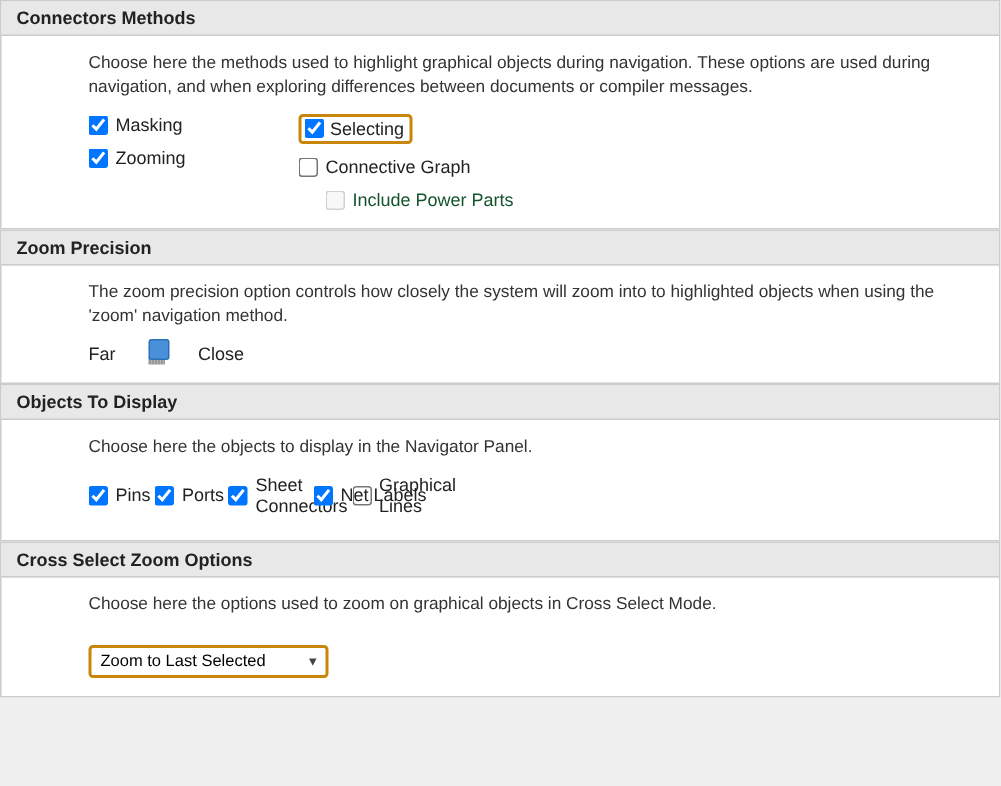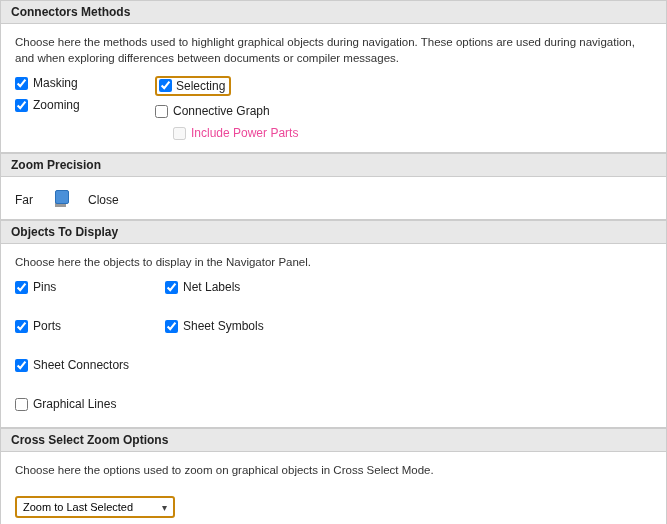--- a/index.html
+++ b/index.html
@@ -17,21 +17,22 @@
       margin-bottom: 0;
     }
     .section-header {
       background: #e8e8e8;
       border-bottom: 1px solid #ccc;
       padding: 4px 10px;
       font-weight: bold;
       font-size: 12px;
     }
     .section-body {
-      padding: 10px 14px 12px 14px;
+      padding: 10px 14px 12px 26px;
+      margin-left: 32px;
     }
     .description {
       font-size: 11.5px;
       color: #333;
       margin-bottom: 10px;
       line-height: 1.4;
     }
     .checkbox-row {
       display: flex;
       align-items: center;
@@ -123,22 +124,22 @@
     }
 
     
     .objects-grid {
       display: grid;
       grid-template-columns: 150px 1fr;
       gap: 3px 0;
     }
     .objects-grid .col {
       display: flex;
-      flex-direction: column;
-      gap: 21px;
+      flex-direction: row;
+      gap: 3px;
     }
 
     
     .dropdown-styled {
       display: inline-flex;
       align-items: center;
       border: 2px solid #c8860a;
       border-radius: 3px;
       padding: 3px 6px;
       background: #fff;
@@ -189,32 +190,33 @@
             <input type="checkbox" checked="" style="">
             <span>Selecting</span>
           </span>
         </div>
         <div class="checkbox-row">
           <input type="checkbox" style="">
           <span>Connective Graph</span>
         </div>
         <div class="disabled-row">
           <input type="checkbox" disabled="" style="">
-          <span style="color:#ec4899;">Include Power Parts</span>
+          <span style="color:#14532d;">Include Power Parts</span>
         </div>
       </div>
     </div>
   </div>
 </div>
 
 <div class="section">
   <div class="section-header">
     <span>Zoom Precision</span>
   </div>
   <div class="section-body">
+    <div class="description">The zoom precision option controls how closely the system will zoom into to highlighted objects when using the 'zoom' navigation method.</div>
     <div class="zoom-slider-row">
       <span>Far</span>
       <div style="position:relative; display:inline-block;">
         <div class="slider-track">
           <div class="slider-fill"></div>
           <div class="slider-thumb"></div>
         </div>
         <div class="slider-ticks">
           <div class="tick"></div>
           <div class="tick"></div>
@@ -257,24 +259,20 @@
           <div class="checkbox-row">
             <input type="checkbox" style="">
             <span>Graphical Lines</span>
           </div>
         </div>
       <div class="col" id="objects-right">
           <div class="checkbox-row">
             <input type="checkbox" checked="" style="">
             <span>Net Labels</span>
           </div>
-          <div class="checkbox-row">
-            <input type="checkbox" checked="" style="">
-            <span>Sheet Symbols</span>
-          </div>
         </div>
     </div>
   </div>
 </div>
 
 <div class="section">
   <div class="section-header">
     <span>Cross Select Zoom Options</span>
   </div>
   <div class="section-body">

